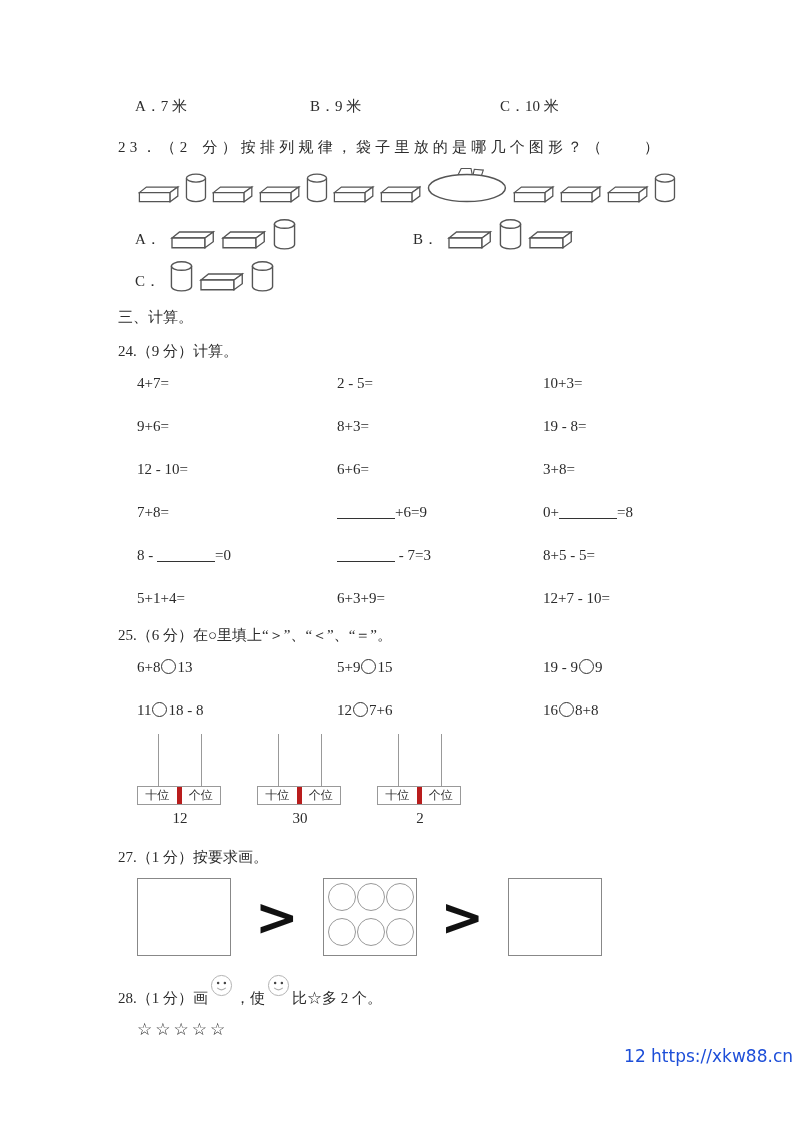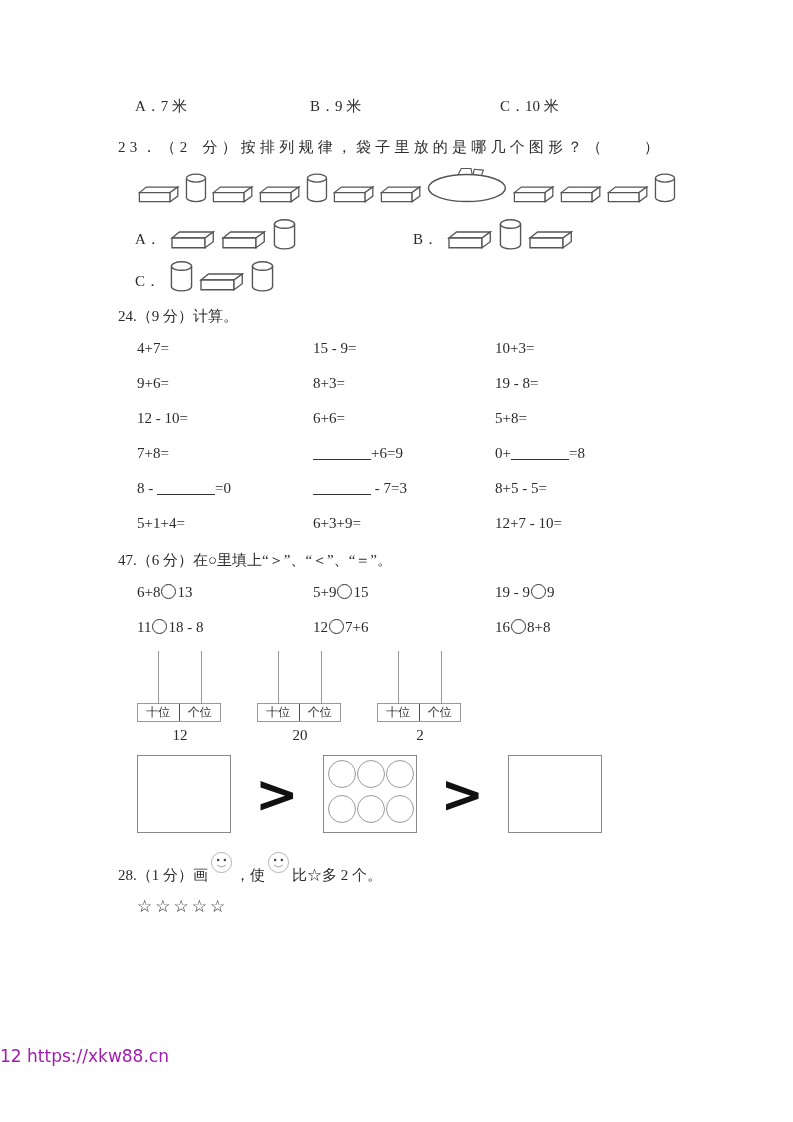--- a/index.html
+++ b/index.html
@@ -31,51 +31,51 @@
   .q23-opt{display:flex;align-items:flex-end;gap:7px;height:34px;}
   .q23-opt .opt-label{line-height:22px;margin-right:2px;}
   .optshapes{display:flex;align-items:flex-end;gap:5px;}
   .optshapes svg[data-kind="cuboid"]{width:46px;height:21px;}
   .optshapes svg[data-kind="cylinder"]{width:25px;height:31px;}
 
   .sec-title{margin-top:15px;line-height:20px;}
   .q-header{margin-top:14px;line-height:20px;}
 
   
-  .calc-grid{margin-top:13px;margin-left:19px;display:grid;grid-template-columns:176px 182px auto;row-gap:16px;line-height:19px;}
+  .calc-grid{margin-top:13px;margin-left:19px;display:grid;grid-template-columns:176px 182px auto;row-gap:16px;line-height:19px;gap:24px;}
   .calc-cell{white-space:nowrap;}
   .blank{display:inline-block;width:58px;height:13px;border-bottom:1px solid #333;vertical-align:-2px;}
   .cmp-circle{display:inline-block;width:13px;height:13px;border:1.3px solid #333;border-radius:50%;vertical-align:-2px;margin:0 1px;}
 
   
   .pv-row{margin-top:14px;margin-left:19px;display:flex;gap:34px;}
   .pv-unit{width:86px;}
   .pv-rods{position:relative;height:52px;}
   .rod{position:absolute;top:0;bottom:0;width:1px;background:#999;}
   .rod.tens{left:21px;}
   .rod.ones{left:64px;}
   .pv-box{display:flex;border:1px solid #999;width:84px;box-sizing:border-box;}
   .pv-cell{flex:1;text-align:center;font-size:12px;line-height:17px;color:#333;}
-  .pv-cell.first{border-right:1px solid #b91c1c;}
+  .pv-cell.first{border-right:5px solid #b91c1c;}
   .pv-num{text-align:center;margin-top:4px;line-height:18px;}
 
   
   .draw-row{margin-top:11px;margin-left:19px;display:flex;align-items:center;}
   .draw-box{width:92px;height:76px;border:1px solid #888;background:#fff;}
   .gt{font-family:"DejaVu Sans","Liberation Sans",sans-serif;font-weight:700;font-size:52px;line-height:76px;color:#111;margin:0 24px;}
   .circle-box{width:84px;height:68px;border:1px solid #888;display:grid;grid-template-columns:repeat(3,1fr);padding:4px;gap:1px;}
   .cbox-circle{width:26px;height:26px;border:1px solid #999;border-radius:50%;}
 
   
   .q28-line{margin-top:18px;line-height:30px;white-space:nowrap;}
   .smiley{display:inline-block;vertical-align:6px;margin:0 2px;}
   .stars{margin-top:6px;margin-left:19px;font-size:17px;letter-spacing:3px;line-height:22px;}
 
-  .footer{position:absolute;left:0;right:0;top:1046px;text-align:left;
-    font-family:"DejaVu Sans","Liberation Sans",sans-serif;font-size:17px;color:#a21caf;}
+  .footer{position:absolute;left:0;right:0;top:1046px;text-align:right;
+    font-family:"DejaVu Sans","Liberation Sans",sans-serif;font-size:17px;color:#1d4ed8;}
 </style>
 </head>
 <body>
 
 <div class="sheet">
   <div class="content">
 
     <div class="abc-row">
       <span class="abc-item"><span>A．</span><span>7 米</span></span>
       <span class="abc-item"><span>B．</span><span>9 米</span></span>
@@ -202,44 +202,45 @@
               </svg>
               <svg data-kind="cylinder" viewBox="0 0 30 40">
                 <path d="M2 6.5 L2 33 A13 5.5 0 0 0 28 33 L28 6.5" fill="#fff" stroke="#555" stroke-width="1.8"></path>
                 <ellipse cx="15" cy="6.5" rx="13" ry="5.5" fill="#fff" stroke="#555" stroke-width="1.8"></ellipse>
               </svg>
             </span>
           </div>
       </div>
     </div>
 
+    <div class="sec-title">三、计算。</div>
 
     <div class="q-header">24.（9 分）计算。</div>
     <div class="calc-grid" id="q24-grid">
         <div class="calc-cell">4+7=</div>
-        <div class="calc-cell">15 - 9=</div>
+        <div class="calc-cell">2 - 5=</div>
         <div class="calc-cell">10+3=</div>
         <div class="calc-cell">9+6=</div>
         <div class="calc-cell">8+3=</div>
         <div class="calc-cell">19 - 8=</div>
         <div class="calc-cell">12 - 10=</div>
         <div class="calc-cell">6+6=</div>
-        <div class="calc-cell">5+8=</div>
+        <div class="calc-cell">3+8=</div>
         <div class="calc-cell">7+8=</div>
         <div class="calc-cell"><span class="blank"></span>+6=9</div>
         <div class="calc-cell">0+<span class="blank"></span>=8</div>
         <div class="calc-cell">8 - <span class="blank"></span>=0</div>
         <div class="calc-cell"><span class="blank"></span> - 7=3</div>
         <div class="calc-cell">8+5 - 5=</div>
         <div class="calc-cell">5+1+4=</div>
         <div class="calc-cell">6+3+9=</div>
         <div class="calc-cell">12+7 - 10=</div>
       </div>
 
-    <div class="q-header" style="margin-top:17px;">47.（6 分）在○里填上“＞”、“＜”、“＝”。</div>
+    <div class="q-header" style="margin-top:17px;">25.（6 分）在○里填上“＞”、“＜”、“＝”。</div>
     <div class="calc-grid" id="q25-grid">
         <div class="calc-cell">6+8<span class="cmp-circle"></span>13</div>
         <div class="calc-cell">5+9<span class="cmp-circle"></span>15</div>
         <div class="calc-cell">19 - 9<span class="cmp-circle"></span>9</div>
         <div class="calc-cell">11<span class="cmp-circle"></span>18 - 8</div>
         <div class="calc-cell">12<span class="cmp-circle"></span>7+6</div>
         <div class="calc-cell">16<span class="cmp-circle"></span>8+8</div>
       </div>
 
 
@@ -257,35 +258,36 @@
         </div>
         <div class="pv-unit">
           <div class="pv-rods">
             <div class="rod tens"></div>
             <div class="rod ones"></div>
           </div>
           <div class="pv-box">
             <div class="pv-cell first">十位</div>
             <div class="pv-cell">个位</div>
           </div>
-          <div class="pv-num">20</div>
+          <div class="pv-num">30</div>
         </div>
         <div class="pv-unit">
           <div class="pv-rods">
             <div class="rod tens"></div>
             <div class="rod ones"></div>
           </div>
           <div class="pv-box">
             <div class="pv-cell first">十位</div>
             <div class="pv-cell">个位</div>
           </div>
           <div class="pv-num">2</div>
         </div>
       </div>
 
+    <div class="q-header" style="margin-top:20px;">27.（1 分）按要求画。</div>
     <div class="draw-row">
       <div class="draw-box"></div>
       <div class="gt">&gt;</div>
       <div class="circle-box" id="q27-circles">
           <div class="cbox-circle"></div>
           <div class="cbox-circle"></div>
           <div class="cbox-circle"></div>
           <div class="cbox-circle"></div>
           <div class="cbox-circle"></div>
           <div class="cbox-circle"></div>

